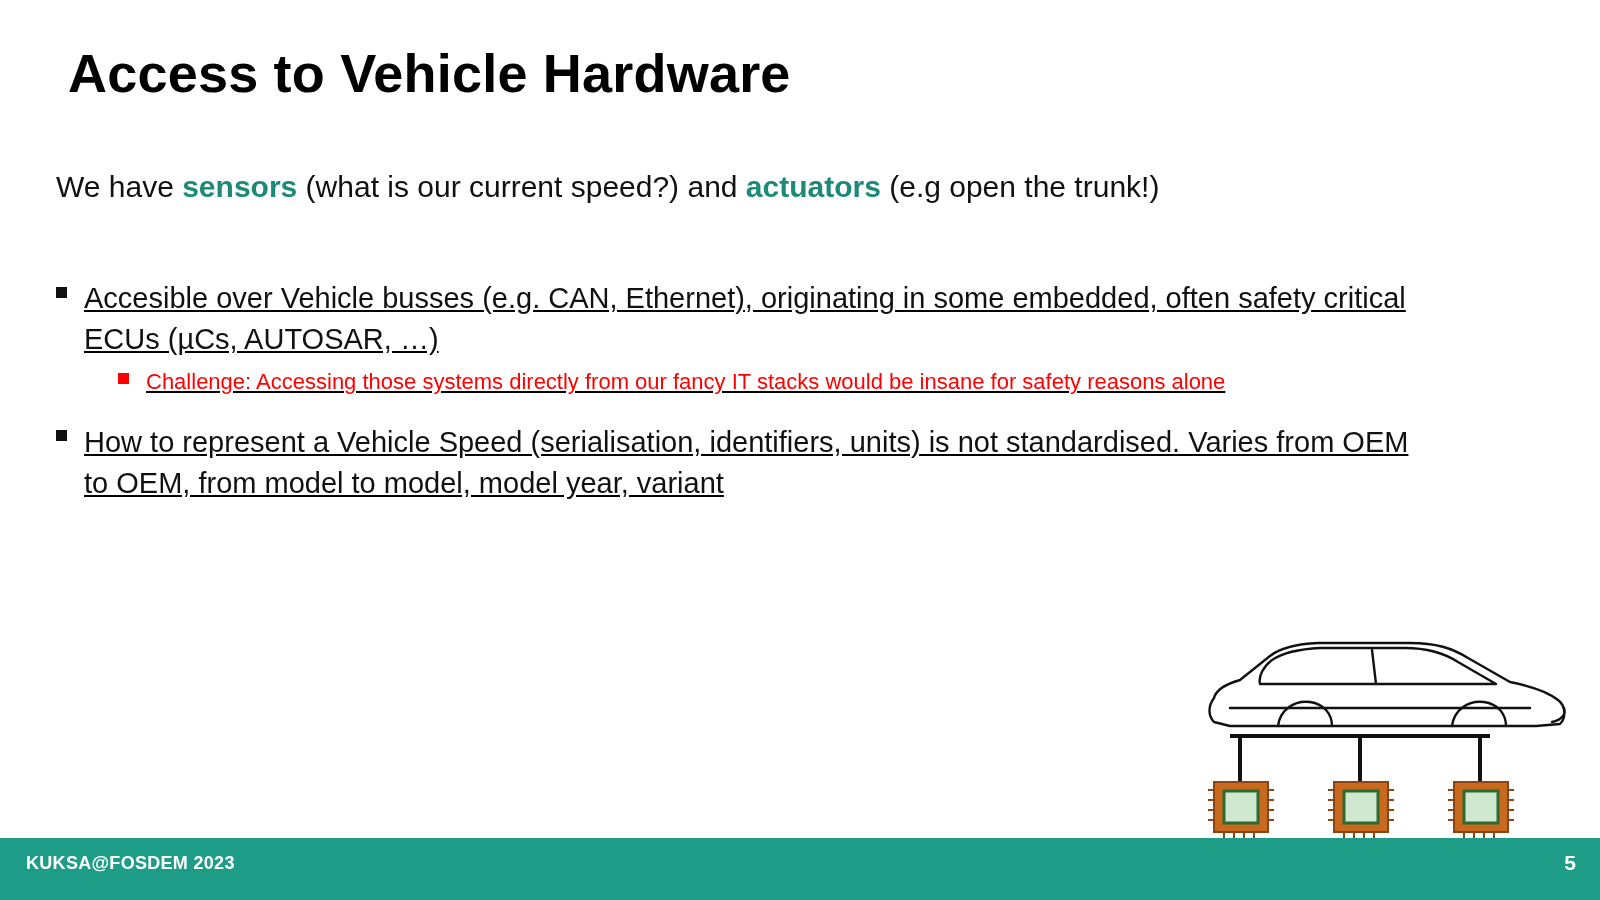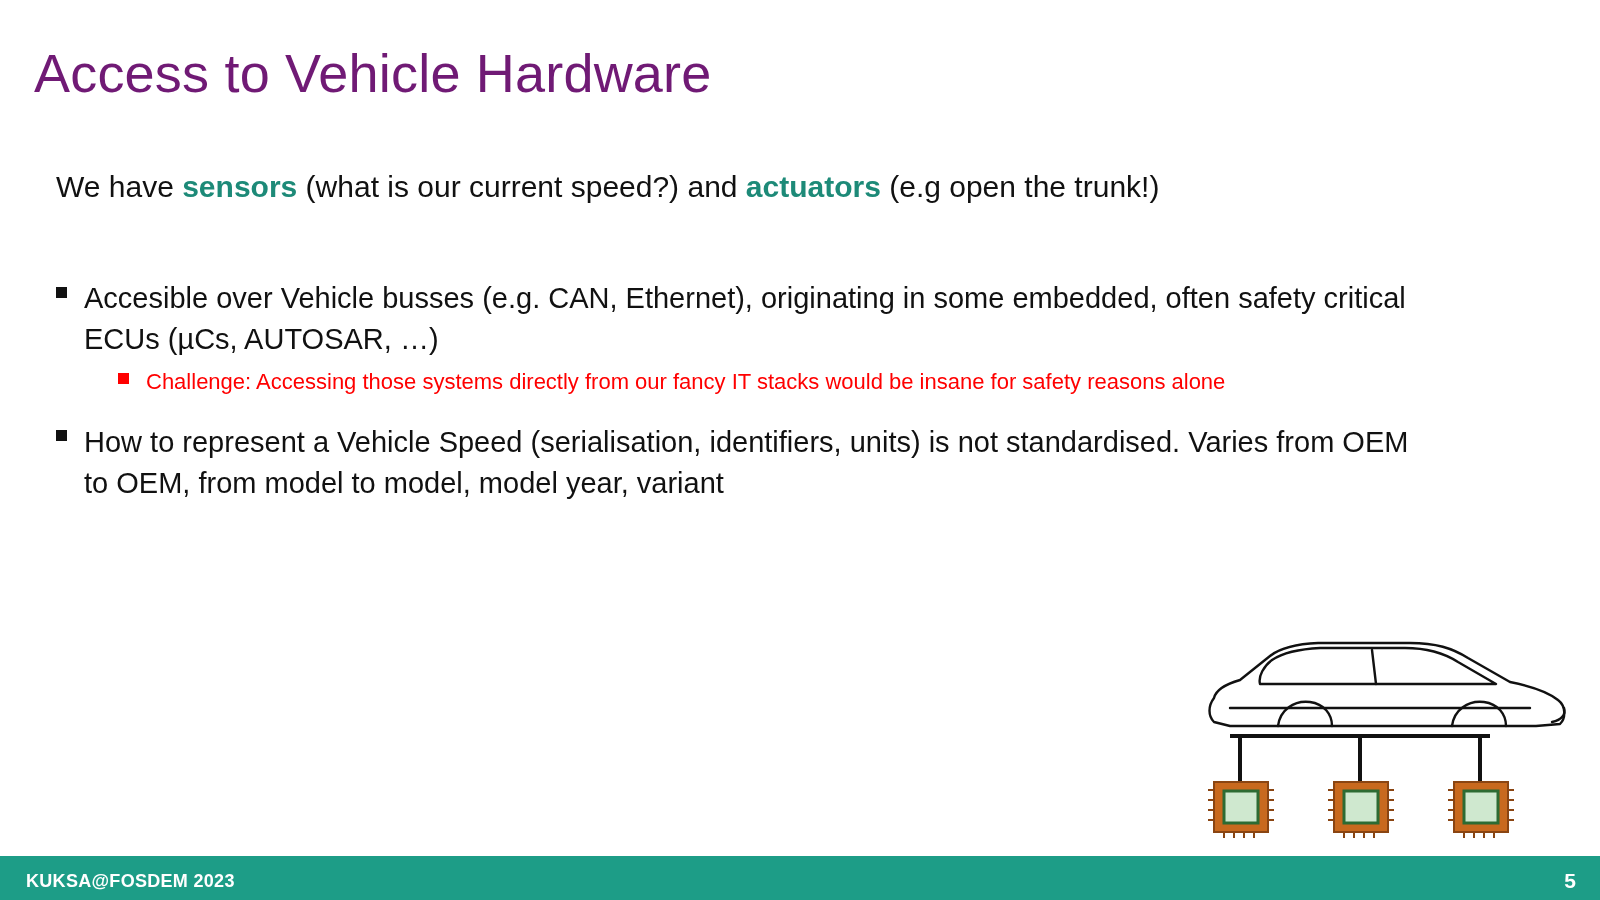--- a/index.html
+++ b/index.html
@@ -13,46 +13,47 @@
   }
   #slide {
     position: relative;
     width: 1600px;
     height: 900px;
     overflow: hidden;
     background: #ffffff;
   }
   #title {
     position: absolute;
-    left: 34px;
+    left: 68px;
     top: 42px;
     font-size: 54px;
-    font-weight: 400;
+    font-weight: 700;
     letter-spacing: 0.2px;
-    color: #701a75;
+    color: #000000;
     white-space: nowrap;
   }
   #lead {
     position: absolute;
     left: 56px;
     top: 168px;
     font-size: 30px;
     line-height: 1.25;
     color: #111111;
     white-space: nowrap;
   }
   .hl {
     color: #1d8a78;
     font-weight: bold;
   }
   #bullets {
     position: absolute;
     left: 50px;
     top: 278px;
     width: 1360px;
+    text-decoration: underline;
   }
   .b1 {
     position: relative;
     padding-left: 34px;
     font-size: 29px;
     line-height: 1.42;
     color: #111111;
     margin-bottom: 2px;
   }
   .b1 > .mark {
@@ -91,21 +92,21 @@
     width: 380px;
     height: 230px;
   }
 
   
   #footer {
     position: absolute;
     left: 0;
     bottom: 0;
     width: 1600px;
-    height: 44px;
+    height: 62px;
     background: #1d9d87;
     color: #ffffff;
   }
   #footer-left {
     position: absolute;
     left: 26px;
     top: 15px;
     font-size: 18px;
     font-weight: bold;
     letter-spacing: 0.3px;

